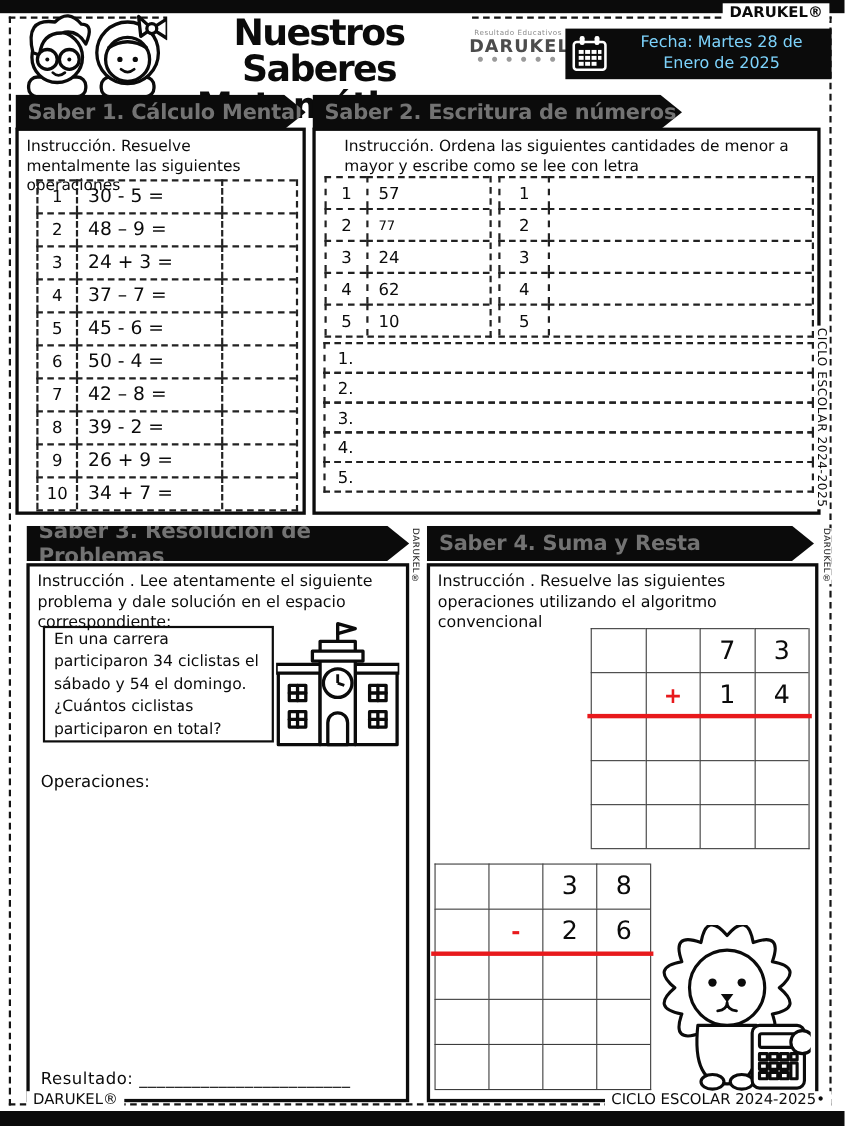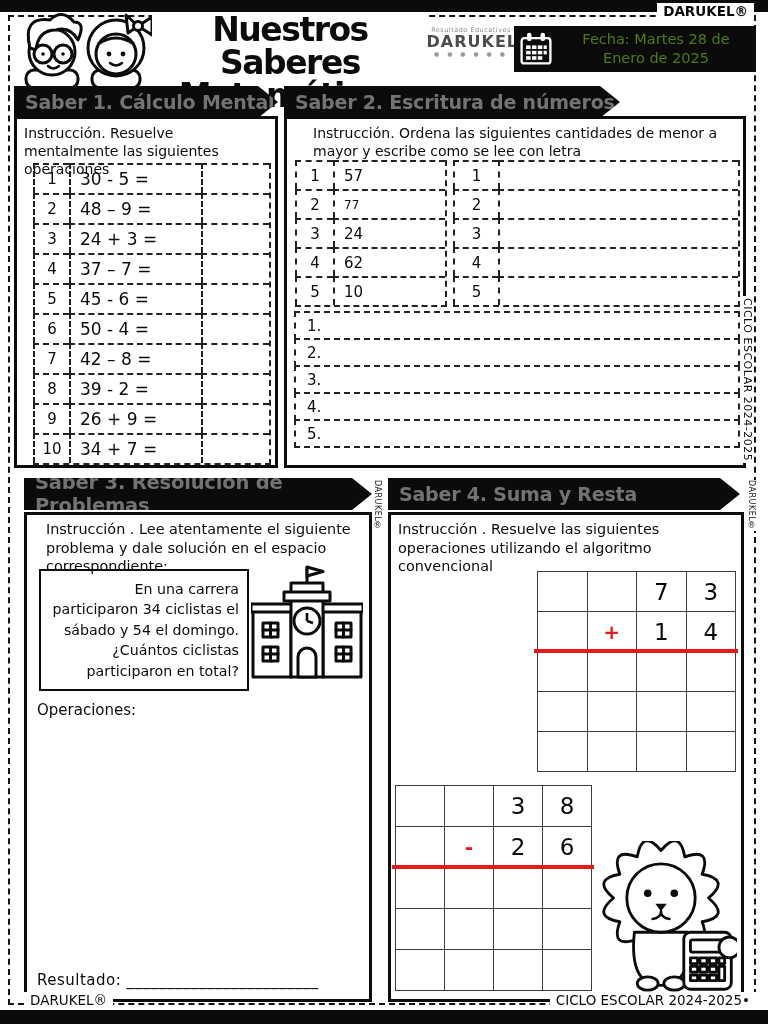--- a/index.html
+++ b/index.html
@@ -4,21 +4,21 @@
 <style>
   html,body{margin:0;padding:0;background:#ffffff;}
   #page{position:relative;width:768px;height:1024px;background:#fff;overflow:hidden;
         font-family:"DejaVu Sans","Liberation Sans",sans-serif;color:#0b0b0b;}
   .bar{position:absolute;left:0;width:768px;background:#0b0b0b;}
   #frame{position:absolute;left:8px;top:15px;width:744px;height:986px;border:2.5px dashed #141414;}
   
   #brand-top{position:absolute;right:14px;top:3px;font-size:13.5px;font-weight:600;background:#fff;padding:0 6px;}
   #title{position:absolute;left:152px;top:13px;width:276px;text-align:center;font-weight:900;
          font-size:33px;line-height:1.0;letter-spacing:-1.5px;background:#fff;}
-  #datebox{position:absolute;left:514px;top:26px;width:242px;height:46px;background:#0b0b0b;color:#4d7c0f;
+  #datebox{position:absolute;left:514px;top:26px;width:242px;height:46px;background:#0b0b0b;color:#7dd3fc;
            display:flex;align-items:center;gap:6px;padding:0 4px;box-sizing:border-box;}
   #datebox .dtext{font-size:14.5px;line-height:1.3;text-align:center;flex:1;}
   #logo{position:absolute;left:424px;top:27px;width:94px;text-align:center;line-height:1.05;}
   #logo .tagline{font-size:6.5px;color:#8a8a8a;letter-spacing:.5px;}
   #logo .lname{font-size:16px;font-weight:900;color:#4c4c4c;letter-spacing:1px;text-align:right;}
   #logo .ldots{font-size:6px;color:#9a9a9a;letter-spacing:3px;}
   #kids{position:absolute;left:10px;top:6px;}
   
   .banner{position:absolute;height:32px;background:#0b0b0b;color:#737373;display:flex;align-items:center;
           padding-left:11px;box-sizing:border-box;font-size:19px;font-weight:700;letter-spacing:-.2px;
@@ -30,22 +30,22 @@
   .dcell{border-left:2px dashed #222;border-top:2px dashed #222;display:flex;align-items:center;box-sizing:border-box;}
   .cnum{justify-content:center;font-size:15px;}
   .cop{font-size:17px;padding-left:9px;}
   .s1-grid{grid-template-columns:36px 132px 68px;grid-auto-rows:30px;left:16px;top:44px;}
   .s2-nums{grid-template-columns:38px 112px;grid-auto-rows:29px;left:8px;top:41px;}
   .s2-order{grid-template-columns:45px 240px;grid-auto-rows:29px;left:166px;top:41px;}
   .wlines{position:absolute;left:7px;top:194px;width:446px;}
   .wline{border:2px dashed #222;height:29px;margin-top:-2px;display:flex;align-items:center;
          padding-left:11px;font-size:15px;box-sizing:border-box;}
   
-  #problembox{position:absolute;left:12px;top:54px;width:210px;height:122px;border:2.5px solid #0c0c0c;
-              display:flex;align-items:center;justify-content:center;text-align:right;
+  #problembox{position:absolute;left:12px;top:54px;width:210px;height:106px;border:2.5px solid #0c0c0c;
+              display:flex;align-items:center;justify-content:center;text-align:left;
               font-size:14.2px;line-height:1.45;padding:4px 8px;box-sizing:border-box;}
   #operaciones{position:absolute;left:10px;top:186px;font-size:15px;}
   #resultado{position:absolute;left:10px;bottom:10px;font-size:15px;letter-spacing:.5px;margin-top:15px;}
   
   .sgrid{position:absolute;display:grid;grid-template-columns:repeat(4,1fr);
          border-right:1.6px solid #3d3d3d;border-bottom:1.6px solid #3d3d3d;background:#fff;}
   .scell{border-left:1.6px solid #3d3d3d;border-top:1.6px solid #3d3d3d;display:flex;align-items:center;
          justify-content:center;font-size:23px;box-sizing:border-box;}
   .sign{color:#e8191c;font-size:20px;font-weight:700;}
   .redline{position:absolute;left:-3px;right:-3px;height:4px;background:#e8191c;z-index:4;}
@@ -191,21 +191,21 @@
       <div class="wline">4.</div>
       <div class="wline">5.</div>
     </div>
   </div>
 
   <div id="vcycle" class="vtext">CICLO ESCOLAR 2024-2025</div>
   <div class="vtext vbrand" style="left:373px;top:480px;">DARUKEL®</div>
   <div class="vtext vbrand" style="left:747px;top:480px;">DARUKEL®</div>
 
   <div class="banner" style="left:24px;top:478px;width:348px;font-size:19.5px;">Saber 3. Resolución de Problemas</div>
-  <div class="panelbox" style="left:24px;top:512px;width:348px;height:490px;padding-left:12px;">
+  <div class="panelbox" style="left:24px;top:512px;width:348px;height:490px;">
     <div class="instr" style="font-size:14.4px;">Instrucción . Lee atentamente el siguiente problema y dale solución en el espacio correspondiente:</div>
     <div id="problembox">En una carrera participaron 34 ciclistas el sábado y 54 el domingo. ¿Cuántos ciclistas participaron en total?</div>
     <svg style="position:absolute;right:6px;top:48px;" width="112" height="120" viewBox="0 0 112 120">
       <line x1="56" y1="4" x2="56" y2="20" stroke="#0b0b0b" stroke-width="3"></line>
       <path d="M56,4 l16,4.5 -16,4.5 z" class="ln"></path>
       <rect x="2" y="48" width="38" height="66" class="ln"></rect>
       <rect x="72" y="48" width="38" height="66" class="ln"></rect>
       <rect x="0" y="41" width="42" height="8" class="ln"></rect>
       <rect x="70" y="41" width="42" height="8" class="ln"></rect>
       <rect x="40" y="20" width="32" height="94" class="ln"></rect>

